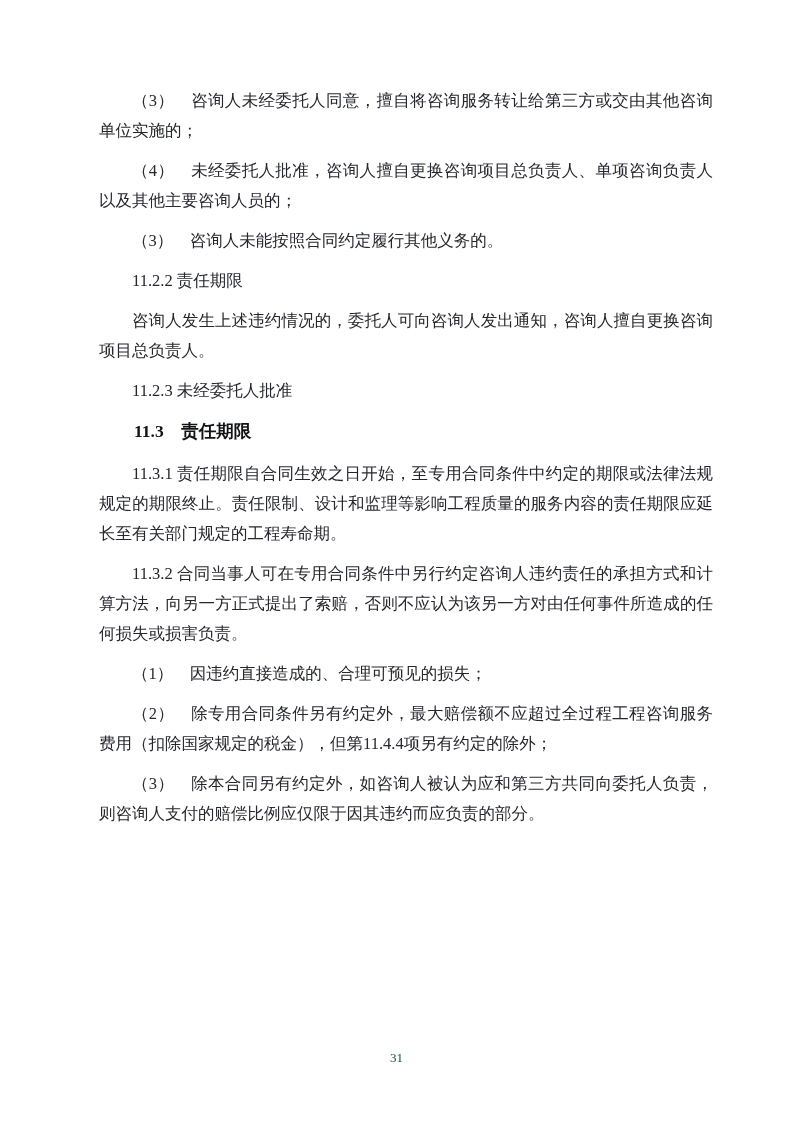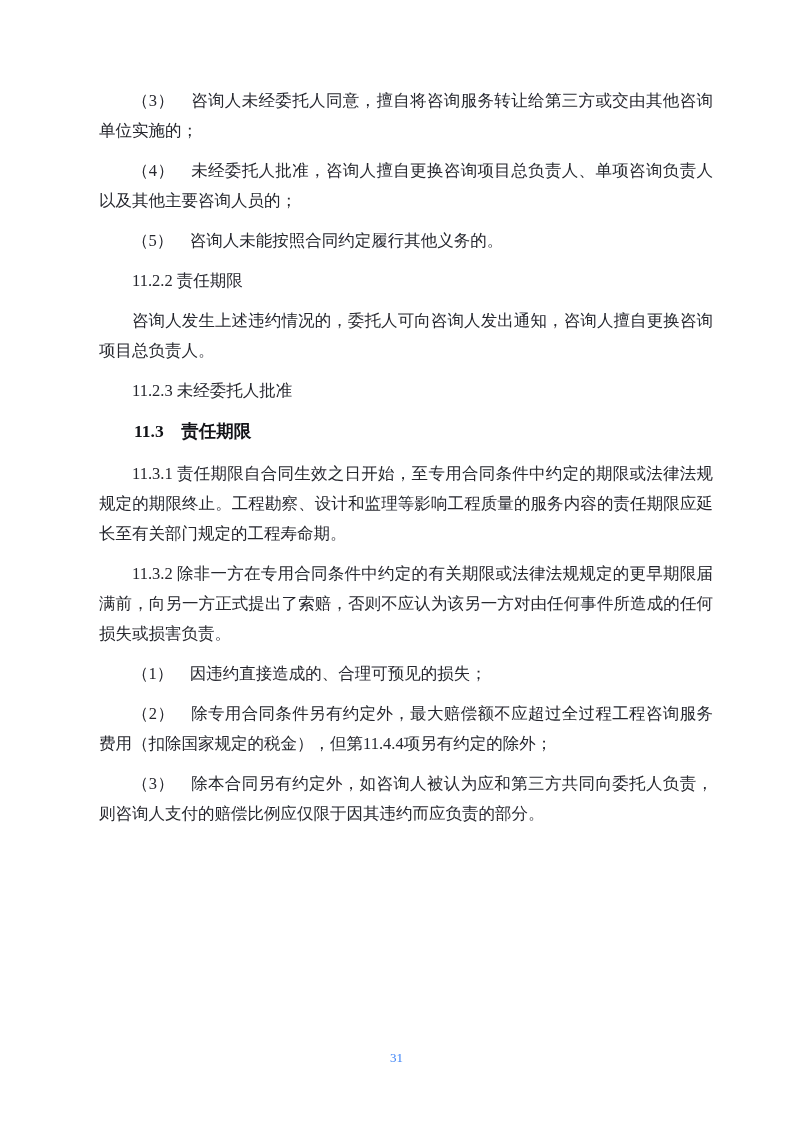--- a/index.html
+++ b/index.html
@@ -39,38 +39,38 @@
   }
   .footer {
     position: absolute;
     left: 0;
     bottom: 56px;
     width: 100%;
     text-align: center;
   }
   .footer span {
     font-size: 13px;
-    color: #3b82f6;
+    color: #14532d;
     font-family: "Liberation Serif", "DejaVu Serif", serif;
   }
 </style>
 </head>
 <body>
 
 <div class="page">
   <div class="content">
     <p class="para">（3）　咨询人未经委托人同意，擅自将咨询服务转让给第三方或交由其他咨询单位实施的；</p>
     <p class="para">（4）　未经委托人批准，咨询人擅自更换咨询项目总负责人、单项咨询负责人以及其他主要咨询人员的；</p>
-    <p class="para">（5）　咨询人未能按照合同约定履行其他义务的。</p>
+    <p class="para">（3）　咨询人未能按照合同约定履行其他义务的。</p>
     <p class="para">11.2.2 责任期限</p>
     <p class="para">咨询人发生上述违约情况的，委托人可向咨询人发出通知，咨询人擅自更换咨询项目总负责人。</p>
     <p class="para">11.2.3 未经委托人批准</p>
     <p class="h-bold">11.3　责任期限</p>
-    <p class="para">11.3.1 责任期限自合同生效之日开始，至专用合同条件中约定的期限或法律法规规定的期限终止。工程勘察、设计和监理等影响工程质量的服务内容的责任期限应延长至有关部门规定的工程寿命期。</p>
-    <p class="para">11.3.2 除非一方在专用合同条件中约定的有关期限或法律法规规定的更早期限届满前，向另一方正式提出了索赔，否则不应认为该另一方对由任何事件所造成的任何损失或损害负责。</p>
+    <p class="para">11.3.1 责任期限自合同生效之日开始，至专用合同条件中约定的期限或法律法规规定的期限终止。责任限制、设计和监理等影响工程质量的服务内容的责任期限应延长至有关部门规定的工程寿命期。</p>
+    <p class="para">11.3.2 合同当事人可在专用合同条件中另行约定咨询人违约责任的承担方式和计算方法，向另一方正式提出了索赔，否则不应认为该另一方对由任何事件所造成的任何损失或损害负责。</p>
     <p class="para">（1）　因违约直接造成的、合理可预见的损失；</p>
     <p class="para">（2）　除专用合同条件另有约定外，最大赔偿额不应超过全过程工程咨询服务费用（扣除国家规定的税金），但第11.4.4项另有约定的除外；</p>
     <p class="para">（3）　除本合同另有约定外，如咨询人被认为应和第三方共同向委托人负责，则咨询人支付的赔偿比例应仅限于因其违约而应负责的部分。</p>
   </div>
   <div class="footer">
     <span>31</span>
   </div>
 </div>
 
 </body></html>

